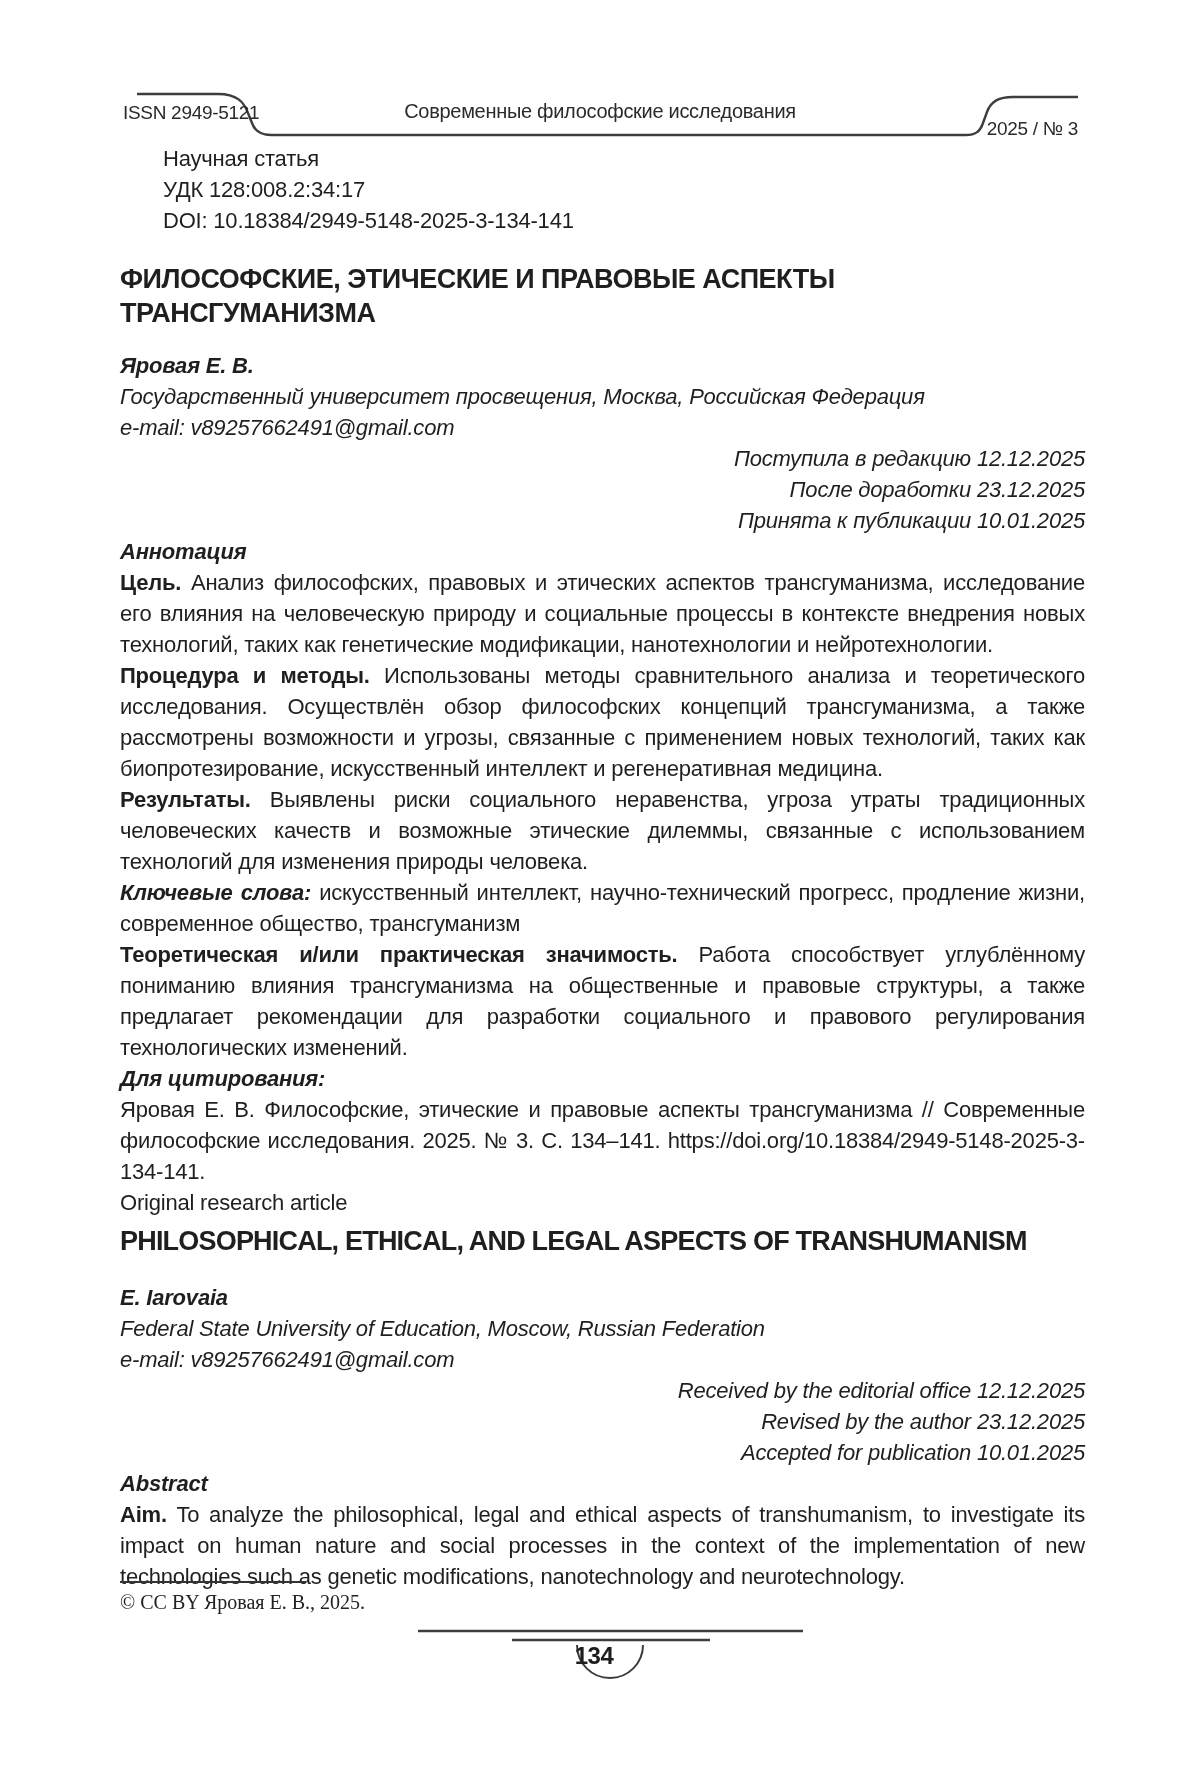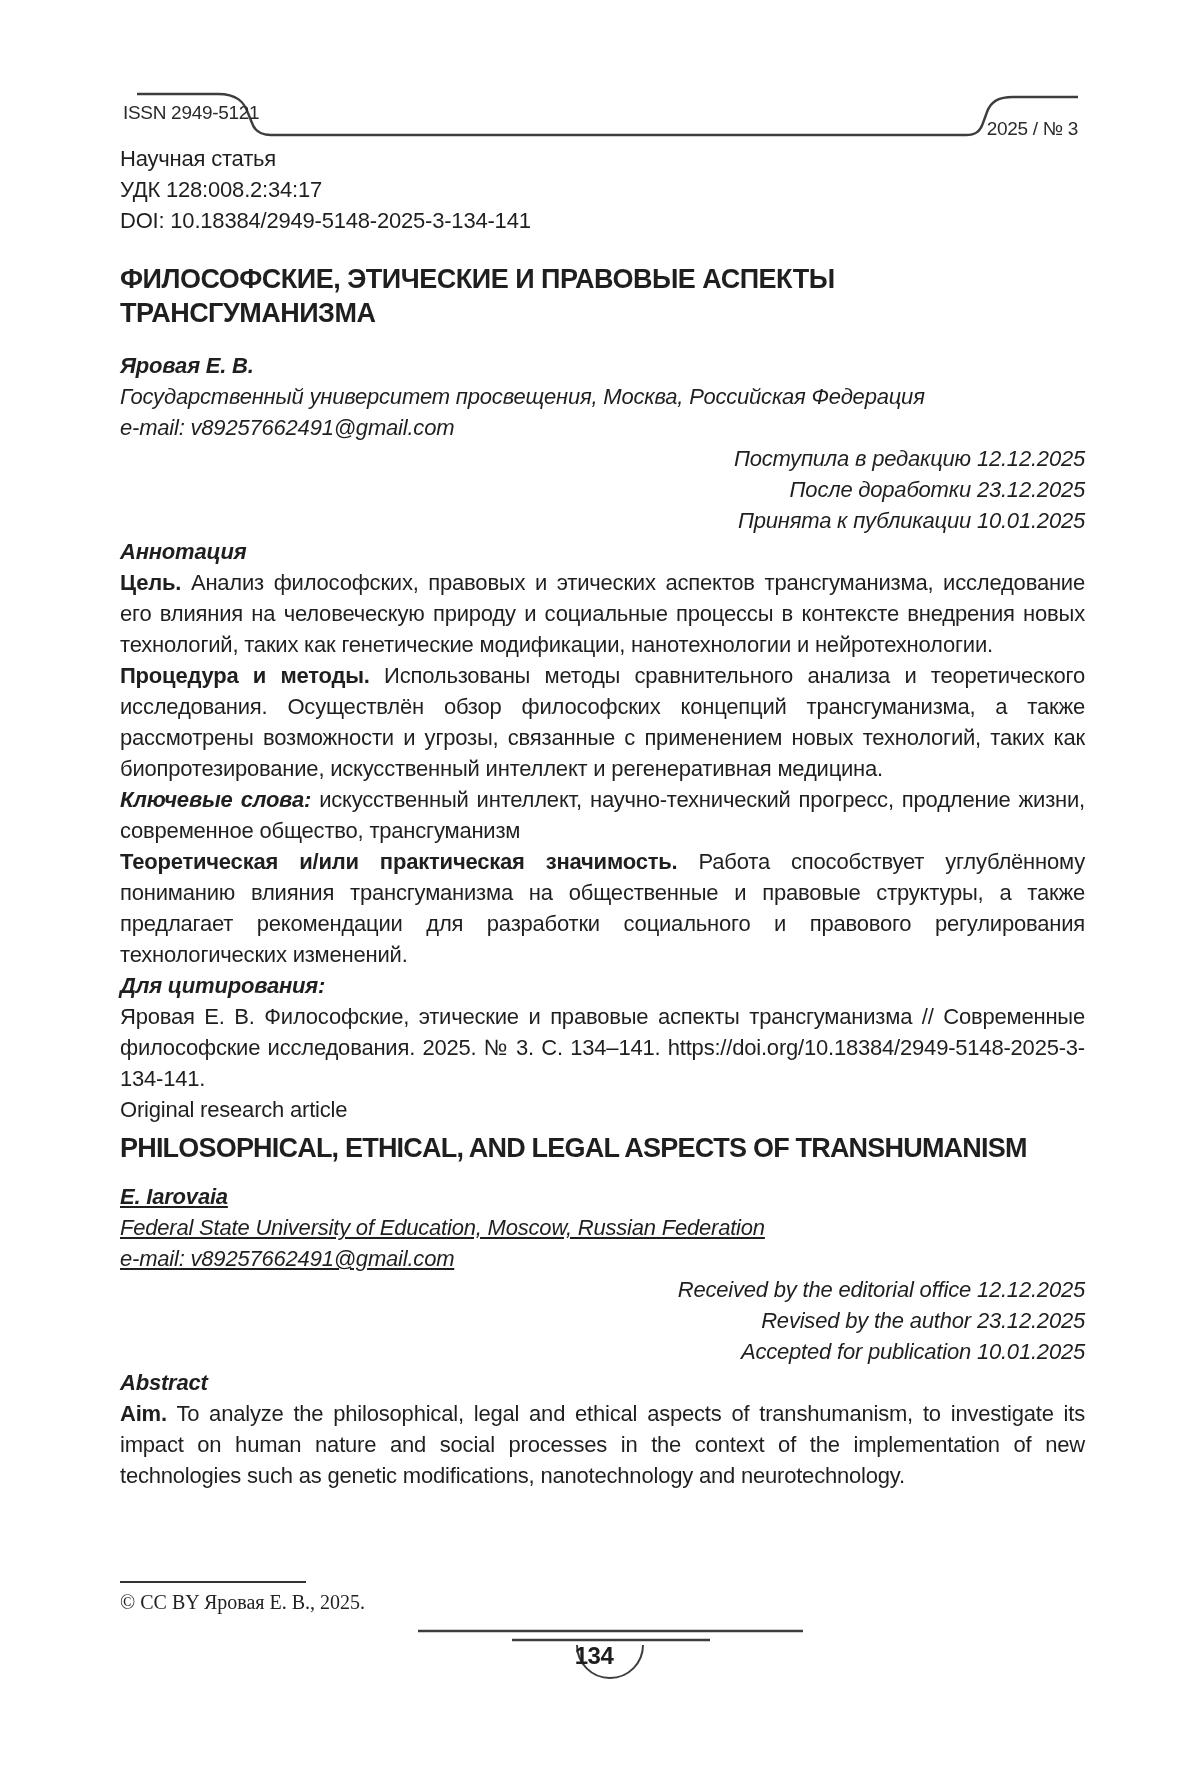--- a/index.html
+++ b/index.html
@@ -28,39 +28,39 @@
     font-size: 19px; letter-spacing: -0.3px; color: #2a2a2a;
   }
 
   
   .col {
     position: absolute; left: 120px; top: 143px; width: 965px;
     font-size: 22px; line-height: 31px; letter-spacing: -0.2px;
   }
   .col p { margin: 0; }
   .just { text-align: justify; }
-  .meta p { text-align: left; }
+  .meta p { text-align: left; margin-left: 43px; }
   h1.ru-title {
     margin: 26px 0 0 0; font-size: 27px; line-height: 34px;
     font-weight: bold; letter-spacing: -0.5px;
   }
   h1.en-title {
     margin: 6px 0 0 0; font-size: 27px; line-height: 34px;
     font-weight: bold; letter-spacing: -0.8px;
   }
   .author-block { margin-top: 20px; }
   .author { font-weight: bold; font-style: italic; }
   .aff, .email { font-style: italic; }
   .dates { text-align: right; font-style: italic; }
   .bi { font-weight: bold; font-style: italic; }
   .abstract-heading { font-weight: bold; font-style: italic; }
   .keywords { margin-top: 11px; }
   .citing-label { margin-top: 17px; }
   .en-type { margin-top: 19px; }
-  .en-author-block { margin-top: 16px; text-decoration: underline; }
+  .en-author-block { margin-top: 24px; }
   .abstract-en { margin-top: 24px; }
   b.sec { font-weight: bold; }
 
   
   .footnote-rule {
     position: absolute; left: 120px; top: 1581px; width: 186px;
     border-top: 2px solid #333;
   }
   .copyright {
     position: absolute; left: 120px; top: 1591px;
@@ -78,20 +78,21 @@
 </style>
 </head>
 <body>
 
 <div class="page">
 
   <svg class="hdr-svg" viewBox="0 0 1200 62" xmlns="http://www.w3.org/2000/svg">
     <path d="M 137,9 H 218 C 237,9 244,17 248,28 L 252,38 C 255,47 262,50 271,50 H 966 C 975,50 980,47 983,38 L 987,27 C 991,16 999,12 1013,12 H 1078" fill="none" stroke="#3d3d3d" stroke-width="2.4"></path>
   </svg>
   <div class="hdr-issn">ISSN 2949-5121</div>
+  <div class="hdr-title">Современные философские исследования</div>
   <div class="hdr-issue">2025 / № 3</div>
 
   <div class="col">
 
     <div class="meta">
       <p>Научная статья</p>
       <p>УДК 128:008.2:34:17</p>
       <p>DOI: 10.18384/2949-5148-2025-3-134-141</p>
     </div>
 
@@ -108,20 +109,22 @@
       <p>После доработки 23.12.2025</p>
       <p>Принята к публикации 10.01.2025</p>
     </div>
 
     <p class="abstract-heading">Аннотация</p>
 
     <p class="just"><b class="sec">Цель.</b>
       <span>Анализ философских, правовых и этических аспектов трансгуманизма, исследование его влияния на человеческую природу и социальные процессы в контексте внедрения новых технологий, таких как генетические модификации, нанотехнологии и нейротехнологии.</span></p>
     <p class="just"><b class="sec">Процедура и методы.</b>
       <span>Использованы методы сравнительного анализа и теоретического исследования. Осуществлён обзор философских концепций трансгуманизма, а также рассмотрены возможности и угрозы, связанные с применением новых технологий, таких как биопротезирование, искусственный интеллект и регенеративная медицина.</span></p>
+    <p class="just"><b class="sec">Результаты.</b>
+      <span>Выявлены риски социального неравенства, угроза утраты традиционных человеческих качеств и возможные этические дилеммы, связанные с использованием технологий для изменения природы человека.</span></p>
     <p class="just keywords"><span class="bi">Ключевые слова:</span>
       <span>искусственный интеллект, научно-технический прогресс, продление жизни, современное общество, трансгуманизм</span></p>
 
     <p class="just"><b class="sec">Теоретическая и/или практическая значимость.</b>
       <span>Работа способствует углублённому пониманию влияния трансгуманизма на общественные и правовые структуры, а также предлагает рекомендации для разработки социального и правового регулирования технологических изменений.</span></p>
 
     <p class="bi citing-label">Для цитирования:</p>
     <p class="just">Яровая Е. В. Философские, этические и правовые аспекты трансгуманизма // Современные философские исследования. 2025. № 3. С. 134–141. https://doi.org/10.18384/2949-5148-2025-3-134-141.</p>
 
     <p class="en-type">Original research article</p>

